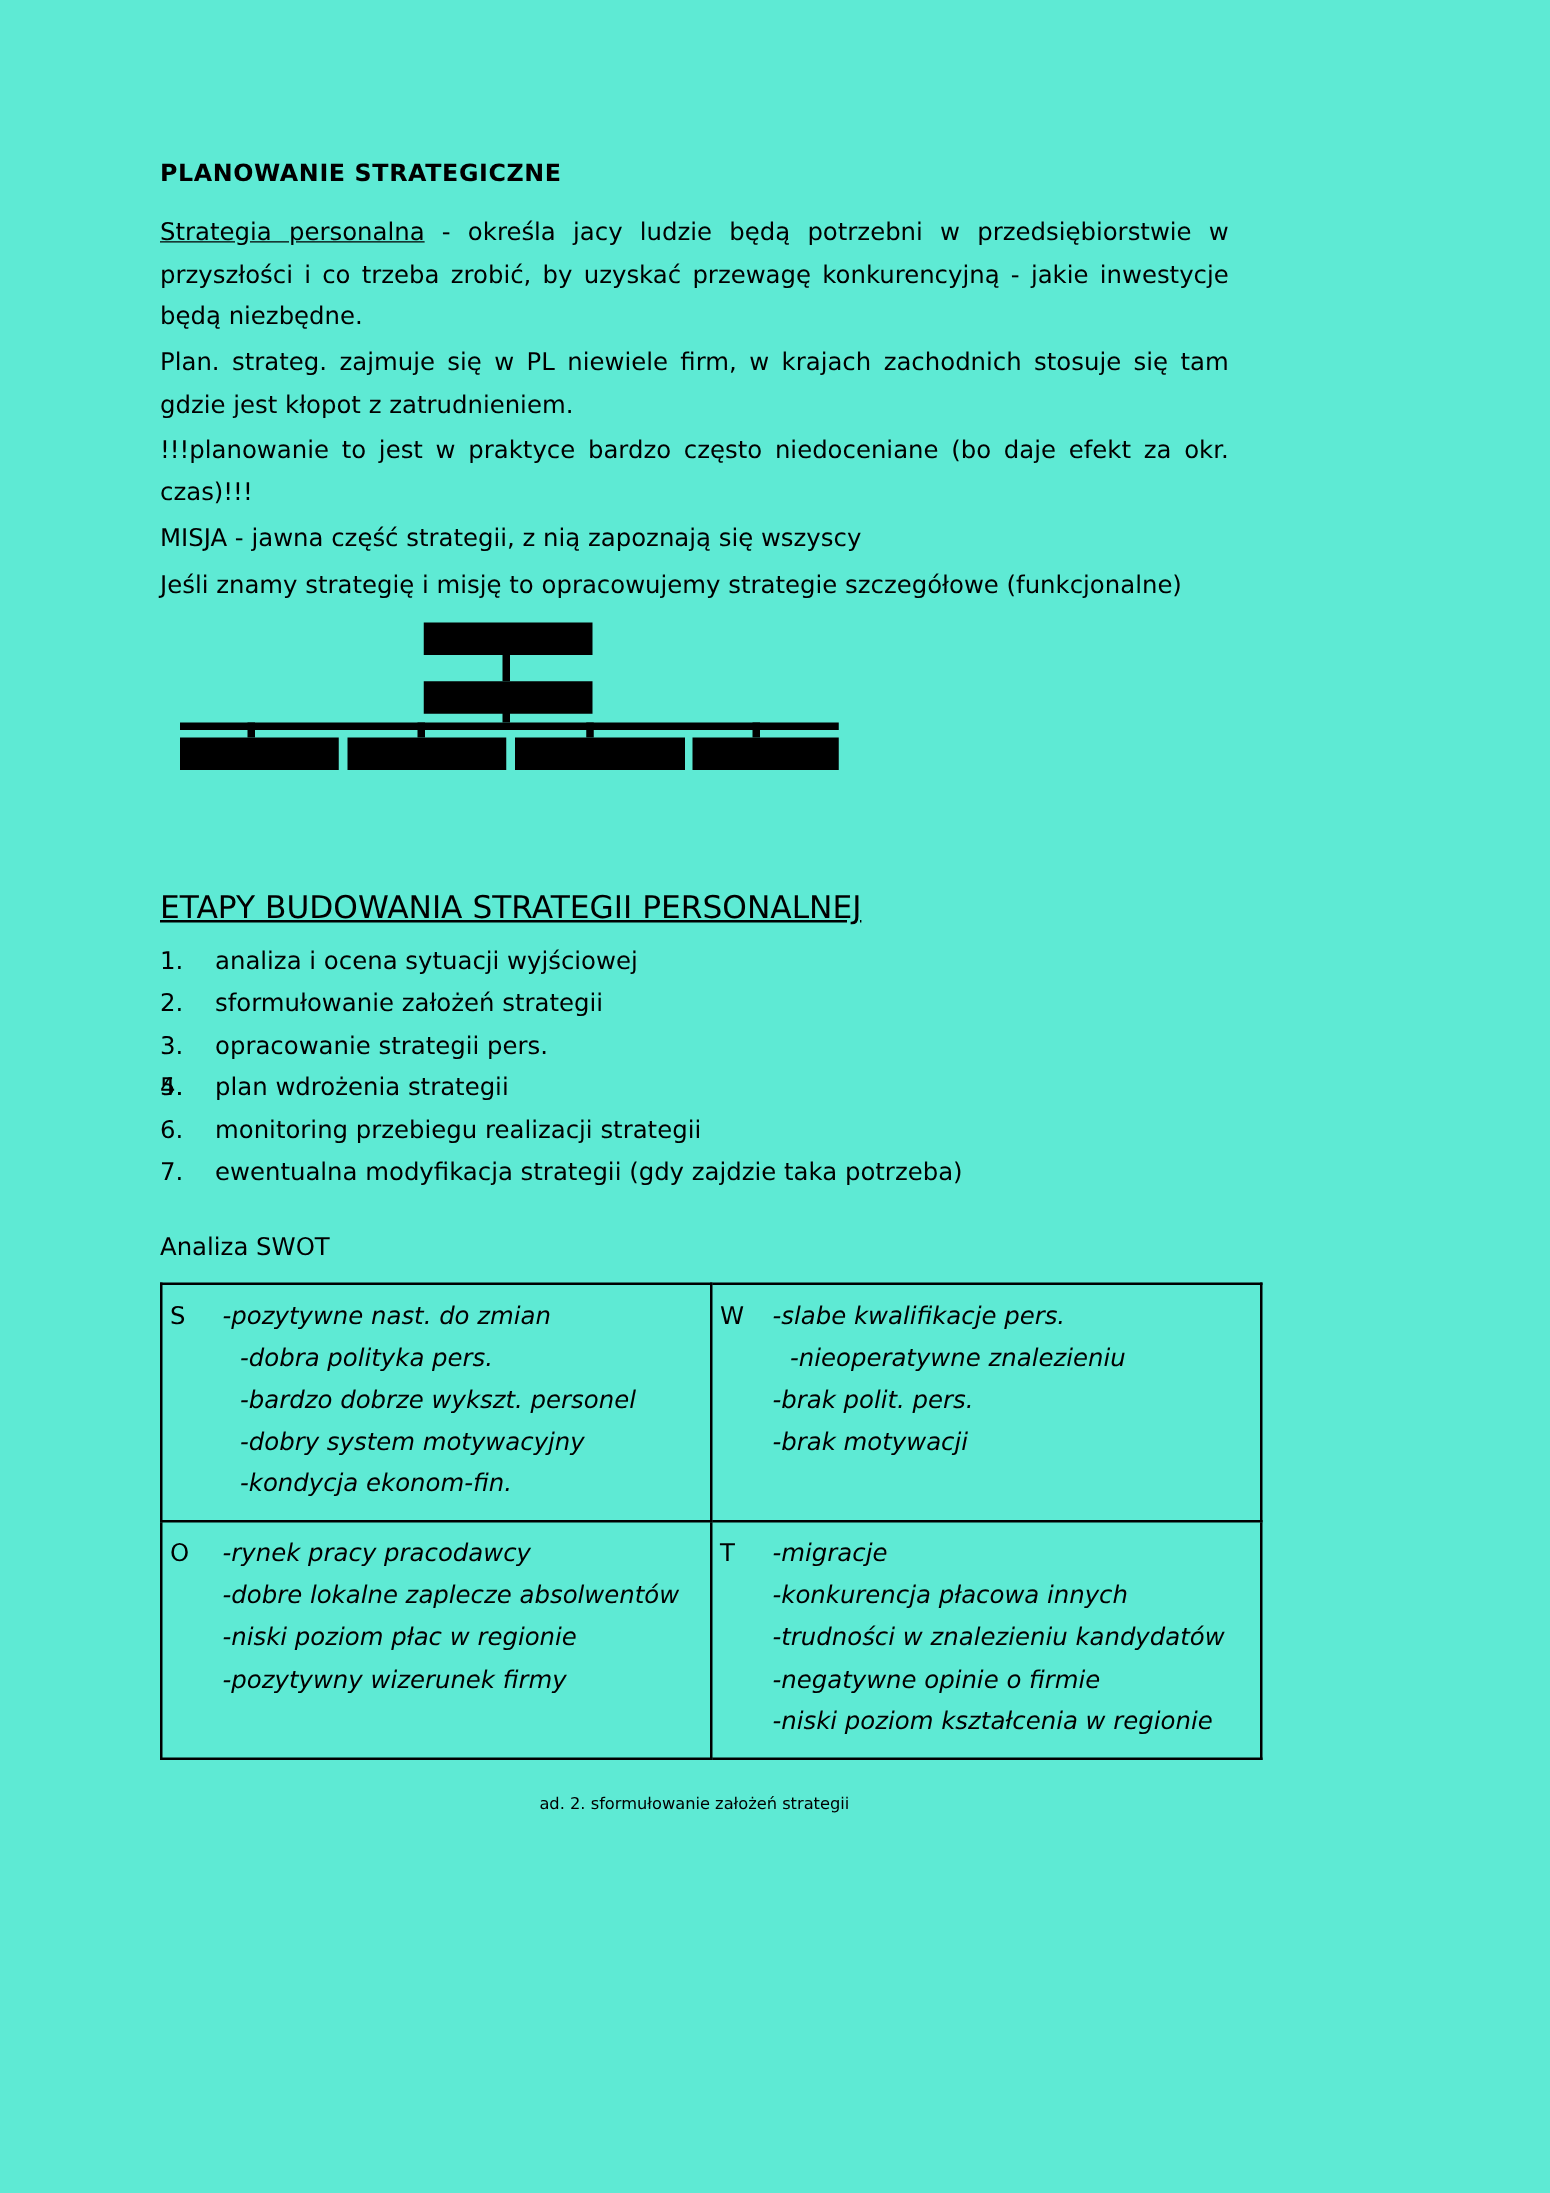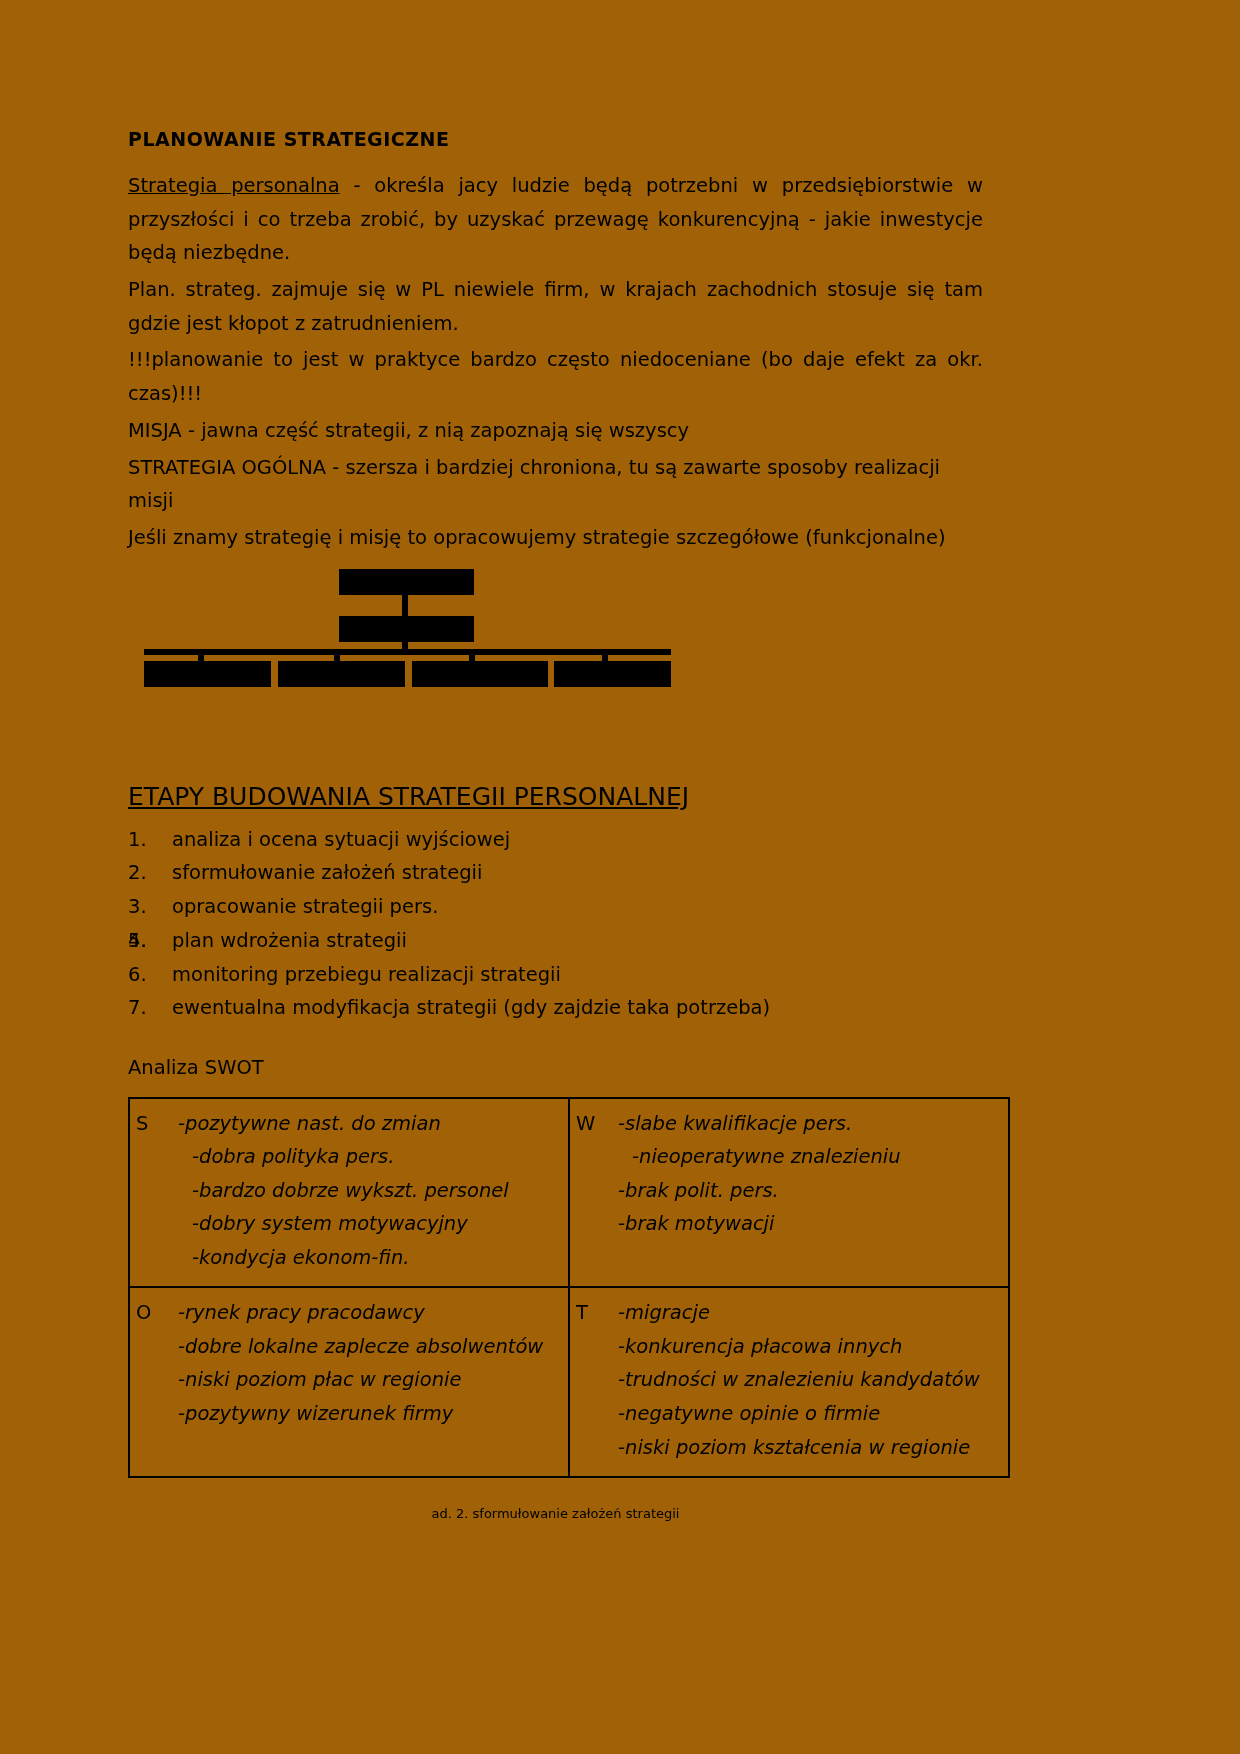--- a/index.html
+++ b/index.html
@@ -13,21 +13,21 @@
     font-family: "DejaVu Sans", sans-serif;
     color: #000000;
     position: relative;
     overflow: hidden;
   }
   .page {
     position: absolute;
     left: 0; top: 0;
     width: 1240px;
     height: 1754px;
-    background: #a16207;
+    background: #5eead4;
   }
   .content {
     position: absolute;
     left: 128px;
     top: 128px;
     width: 855px;
   }
 
   h1.doc-title {
     font-size: 19px;
@@ -169,21 +169,20 @@
     <h1 class="doc-title">PLANOWANIE STRATEGICZNE</h1>
 
     <p class="para"><span class="u">Strategia personalna</span><span> - określa jacy ludzie będą potrzebni w przedsiębiorstwie w przyszłości i co trzeba zrobić, by uzyskać przewagę konkurencyjną - jakie inwestycje będą niezbędne.</span></p>
 
     <p class="para">Plan. strateg. zajmuje się w PL niewiele firm, w krajach zachodnich stosuje się tam gdzie jest kłopot z zatrudnieniem.</p>
 
     <p class="para">!!!planowanie to jest w praktyce bardzo często niedoceniane (bo daje efekt za okr. czas)!!!</p>
 
     <p class="para nojust">MISJA - jawna część strategii, z nią zapoznają się wszyscy</p>
 
-    <p class="para nojust">STRATEGIA OGÓLNA - szersza i bardziej chroniona, tu są zawarte sposoby realizacji misji</p>
 
     <p class="para nojust">Jeśli znamy strategię i misję to opracowujemy strategie szczegółowe (funkcjonalne)</p>
 
     <div class="diagram">
 
       <div class="dbox" style="left:205px; top:0px; width:135px; height:21px;">
         <div class="inner">M I S J A</div>
       </div>
 
       <div class="connector" style="left:268px; top:21px; width:6px; height:26px;"></div>

